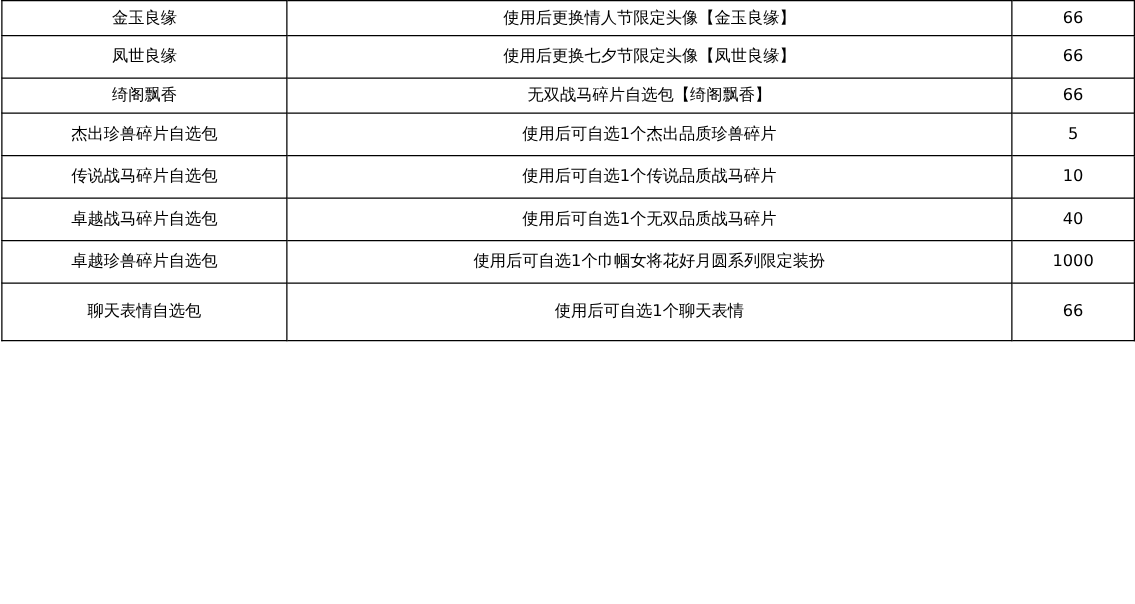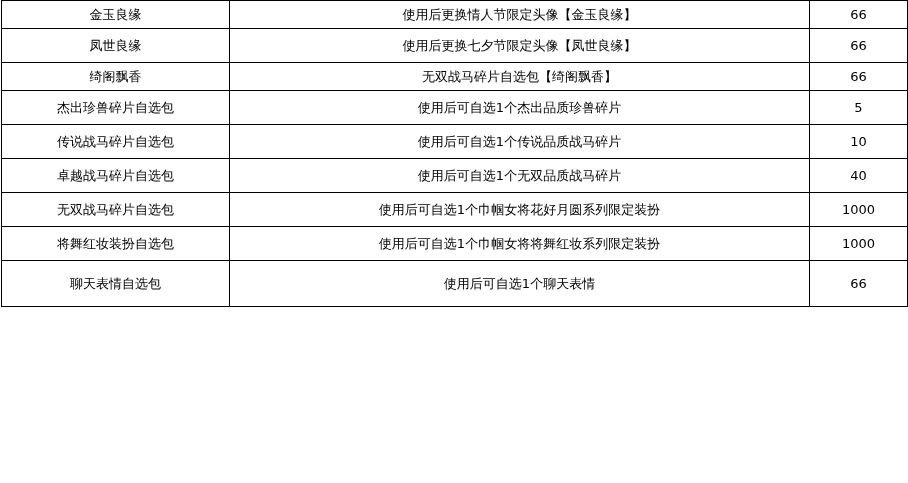--- a/index.html
+++ b/index.html
@@ -74,27 +74,22 @@
           <td class="col-name">传说战马碎片自选包</td>
           <td class="col-desc">使用后可自选1个传说品质战马碎片</td>
           <td class="col-count">10</td>
         </tr>
         <tr class="r-mid">
           <td class="col-name">卓越战马碎片自选包</td>
           <td class="col-desc">使用后可自选1个无双品质战马碎片</td>
           <td class="col-count">40</td>
         </tr>
         <tr class="r-mid">
-          <td class="col-name">无双战马碎片自选包</td>
+          <td class="col-name">卓越珍兽碎片自选包</td>
           <td class="col-desc">使用后可自选1个巾帼女将花好月圆系列限定装扮</td>
-          <td class="col-count">1000</td>
-        </tr>
-        <tr class="r-mid">
-          <td class="col-name">将舞红妆装扮自选包</td>
-          <td class="col-desc">使用后可自选1个巾帼女将将舞红妆系列限定装扮</td>
           <td class="col-count">1000</td>
         </tr>
         <tr class="r-tall">
           <td class="col-name">聊天表情自选包</td>
           <td class="col-desc">使用后可自选1个聊天表情</td>
           <td class="col-count">66</td>
         </tr>
       </tbody>
   </table>
 </div>

